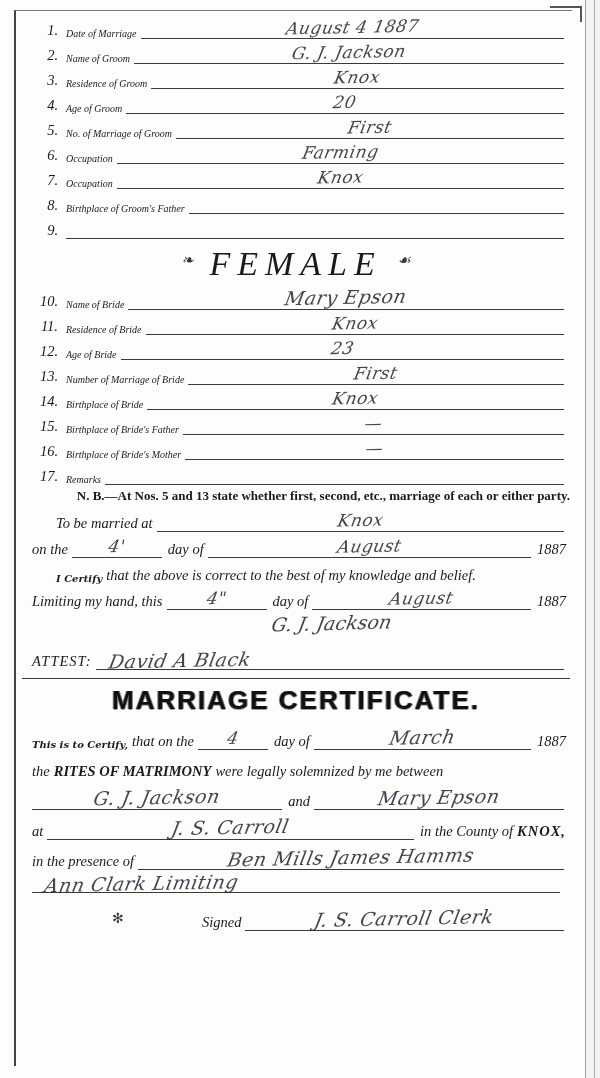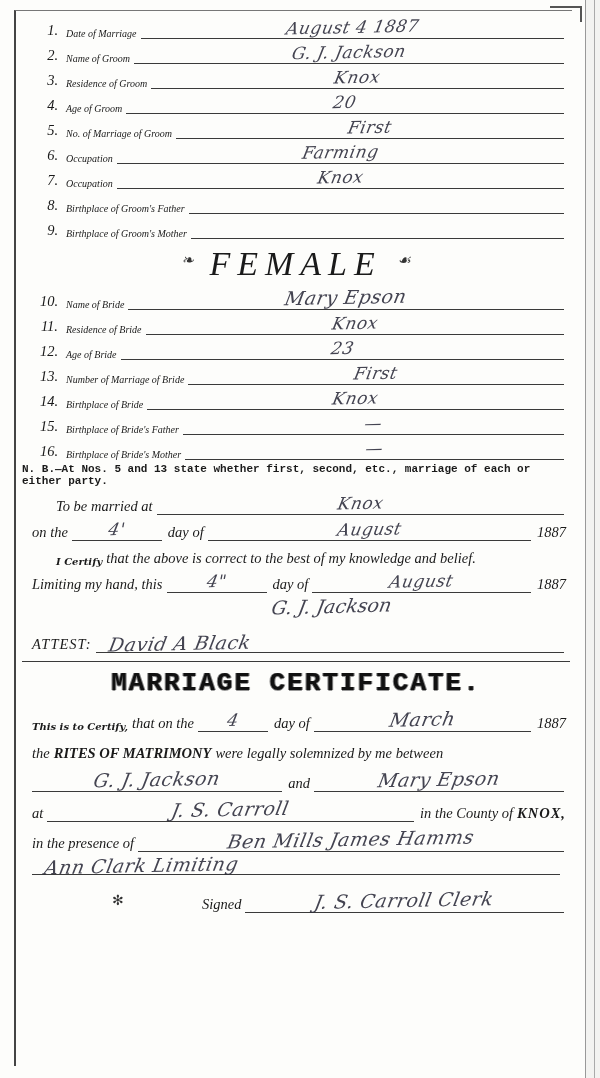--- a/index.html
+++ b/index.html
@@ -116,26 +116,25 @@
     color: #2b2b3a;
     transform: skewX(-12deg) rotate(-1.2deg);
     letter-spacing: 0.5px;
     white-space: nowrap;
     opacity: .88;
   }
   .hand.lg { font-size: 19px; }
   .hand.left { text-align: left; padding-left: 14px; }
 
   .note {
-    text-align: left;
-    font-size: 11px;
+    text-align: right;
+    font-size: 13px;
     font-weight: bold;
     margin: 3px 0 2px 0;
     letter-spacing: 0;
-    font-family: Liberation Mono, monospace;
   }
 
   
   .fline {
     display: flex;
     align-items: flex-end;
     height: 26px;
     padding-left: 10px;
     font-size: 14.5px;
     font-style: italic;
@@ -154,21 +153,21 @@
   .hr-sep {
     border-top: 1.5px solid #3a3a3a;
     margin: 8px 0 4px 0;
   }
 
   .cert-banner {
     text-align: center;
     font-size: 26px;
     font-weight: bold;
     letter-spacing: 2px;
-    font-family: Liberation Mono, monospace;
+    font-family: Liberation Sans, sans-serif;
     color: #111;
     margin: 6px 0 8px 0;
     text-shadow: 1px 0 0 #888, -1px 0 0 #888, 0 1px 0 #999;
   }
 
   .sig-row {
     position: relative;
     height: 34px;
     padding-left: 10px;
   }
@@ -258,21 +257,20 @@
     </div>
     <div class="row">
       <div class="num">8.</div>
       <div class="lbl">Birthplace of Groom's Father</div>
       <div class="fill">
           <span class="hand"></span>
         </div>
     </div>
     <div class="row">
       <div class="num">9.</div>
-      <div class="lbl">Birthplace of Groom's Mother</div>
       <div class="fill">
           <span class="hand"></span>
         </div>
     </div>
 
     <div class="section-title title-female">
       <span class="flourish">❧</span>
       <span>FEMALE</span>
       <span class="flourish">☙</span>
     </div>
@@ -317,20 +315,27 @@
       <div class="lbl">Birthplace of Bride's Father</div>
       <div class="fill">
           <span class="hand">—</span>
         </div>
     </div>
     <div class="row">
       <div class="num">16.</div>
       <div class="lbl">Birthplace of Bride's Mother</div>
       <div class="fill">
           <span class="hand">—</span>
+        </div>
+    </div>
+    <div class="row">
+      <div class="num">17.</div>
+      <div class="lbl">Remarks</div>
+      <div class="fill">
+          <span class="hand"></span>
         </div>
     </div>
 
     <div class="note">N. B.—At Nos. 5 and 13 state whether first, second, etc., marriage of each or either party.</div>
 
     <div class="fline indent">
       <span class="txt">To be married at</span>
       <span class="fill">
           <span class="hand">Knox</span>
         </span>

